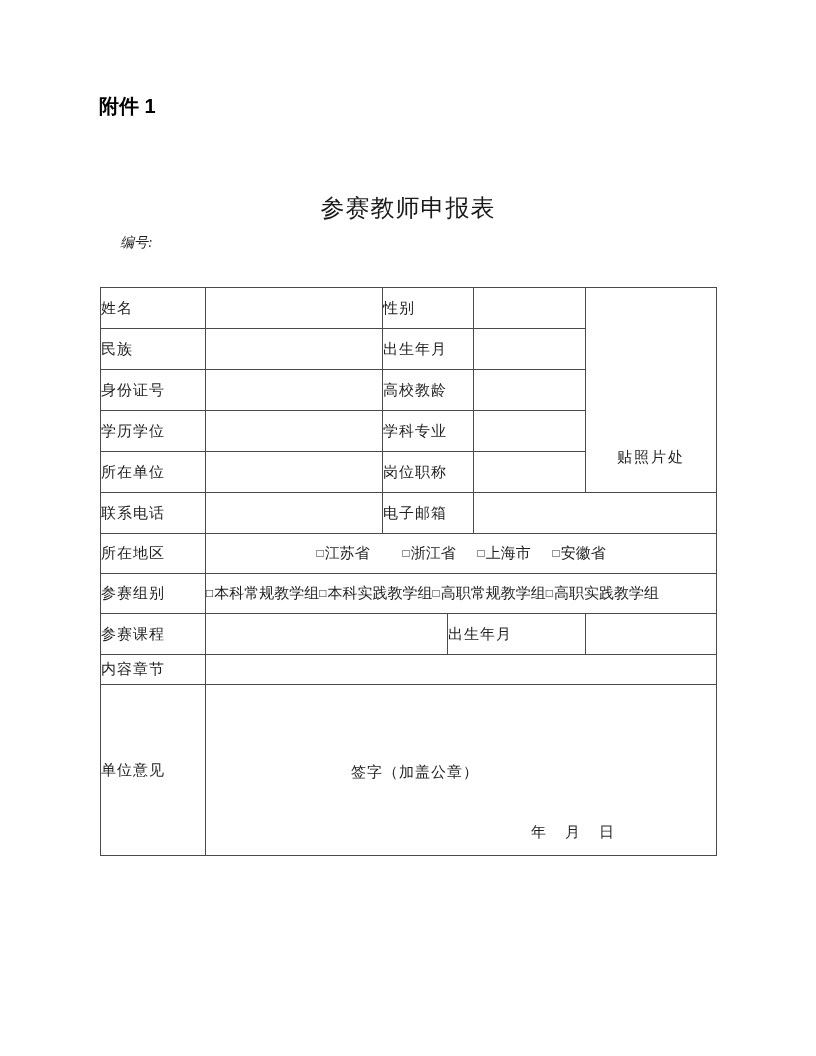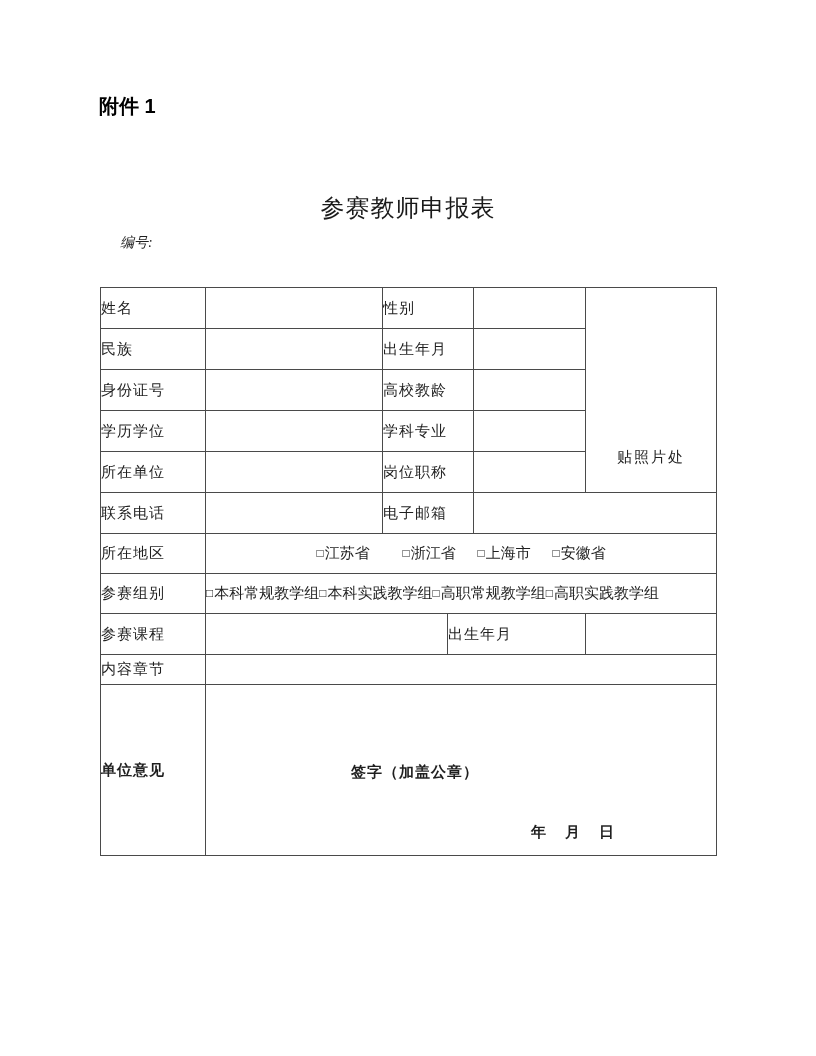--- a/index.html
+++ b/index.html
@@ -39,21 +39,21 @@
     border:1px solid #4a4a4a;
     vertical-align:middle;
     padding:0;
     overflow:hidden;
   }
   td.lab{text-align:left;letter-spacing:1px;}
   td.val{background:#ffffff;}
   tr.r{height:41px;}
   tr.r40{height:40px;}
   tr.r43{height:30px;}
-  tr.r170{height:170px;font-weight:bold;}
+  tr.r170{height:170px;}
   td.photo{vertical-align:top;text-align:center;}
   td.photo .photo-label{display:inline-block;margin-top:134px;letter-spacing:2px;}
   td.optrow-center{text-align:center;}
   td.optrow-left{text-align:left;padding-left:5px;}
   .opt{display:inline-block;white-space:nowrap;}
   .opt-gap{margin:0 9px;}
   .opt-gap-first{margin:0 9px 0 9px;margin-right:20px;}
   .cb{font-size:12px;display:inline-block;transform:translateY(-1px);padding-right:1px;}
   .opinion-wrap{position:relative;width:100%;height:170px;}
   .sign-note{position:absolute;left:145px;top:78px;letter-spacing:1px;}

